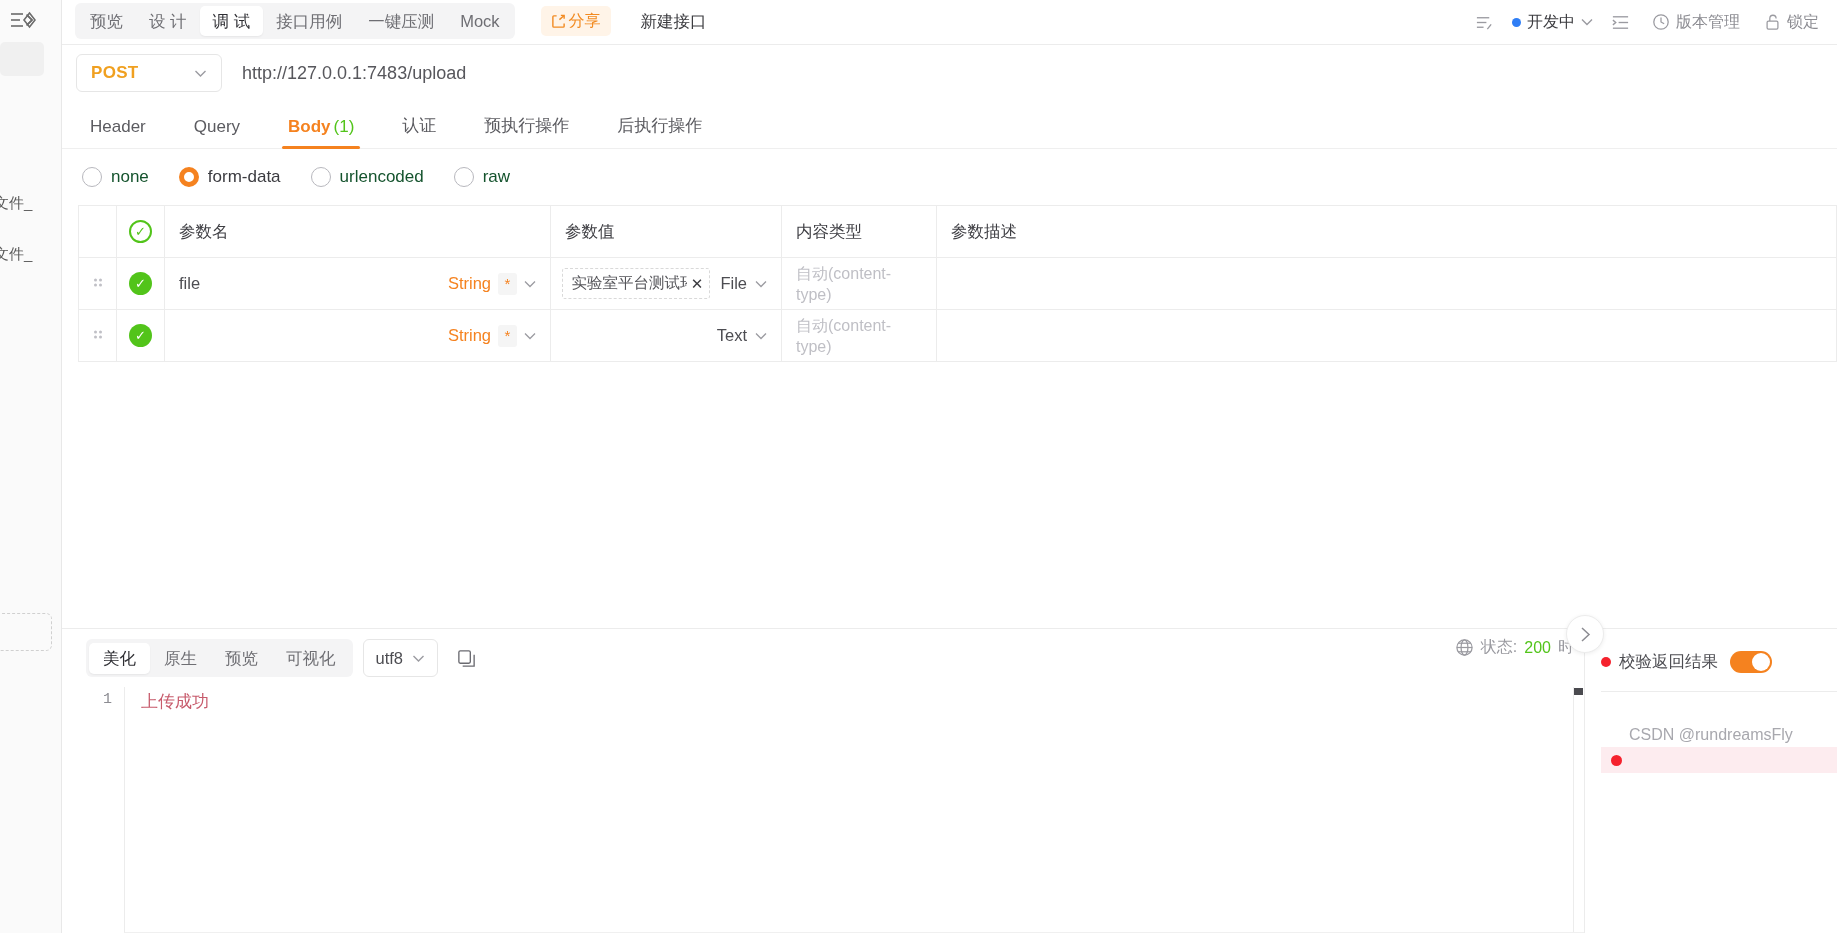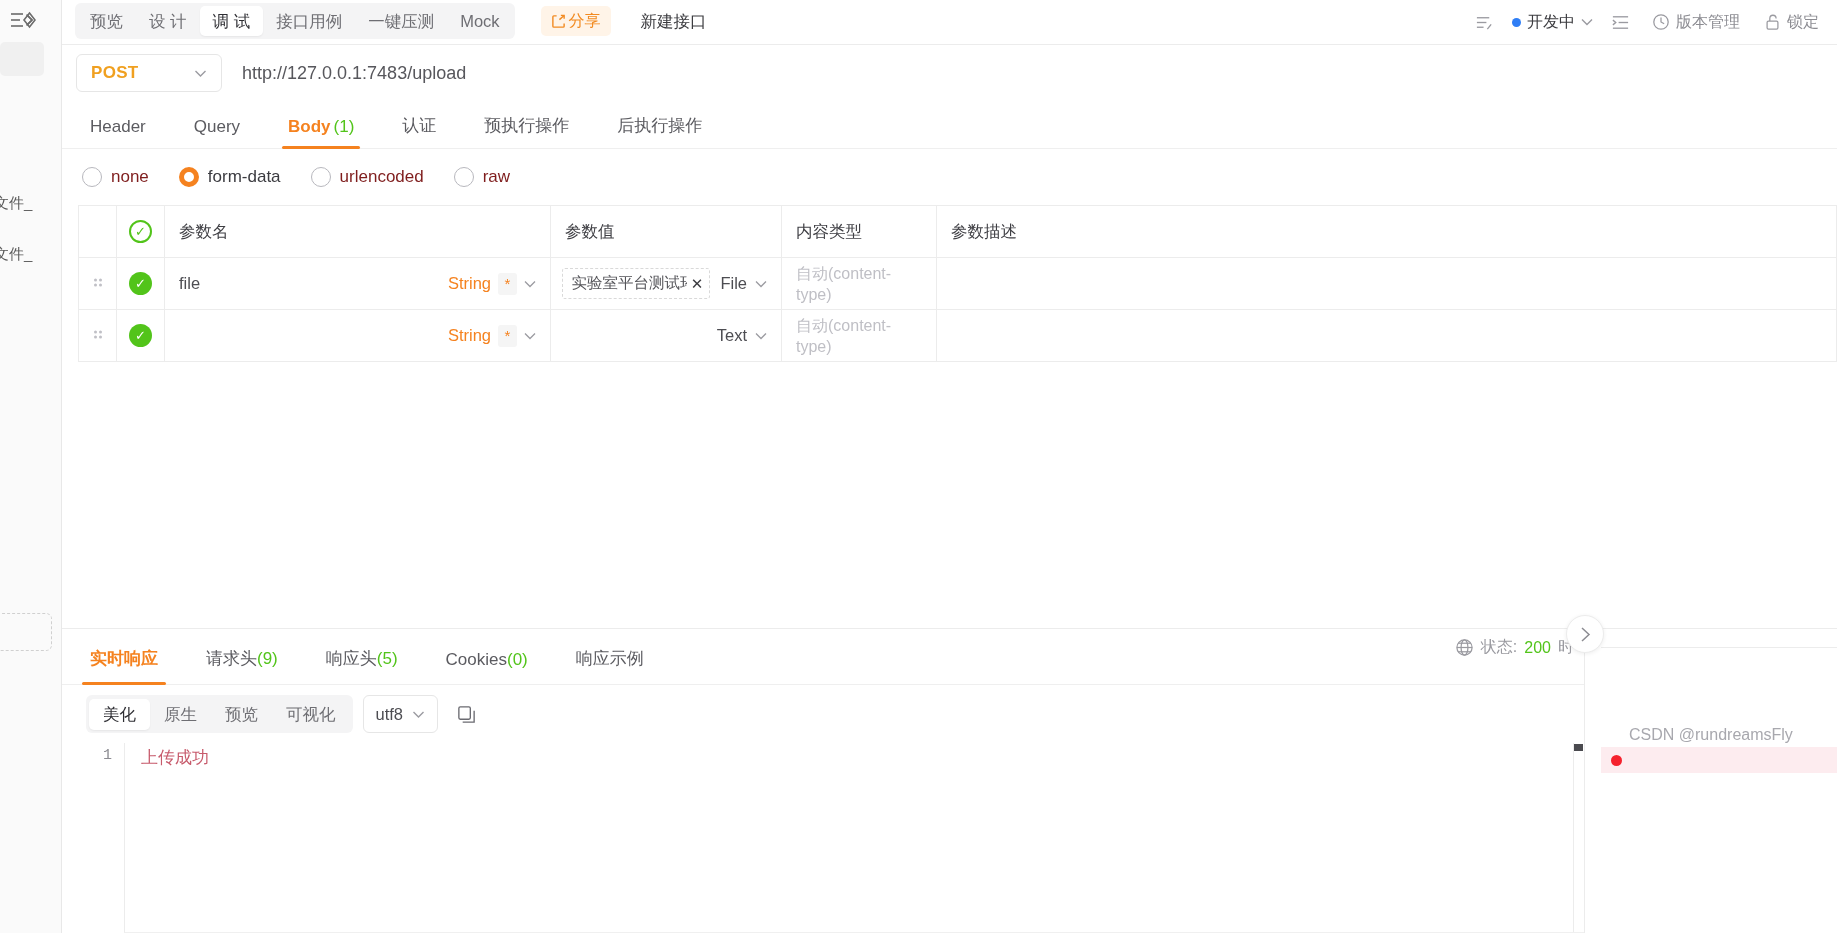--- a/index.html
+++ b/index.html
@@ -139,21 +139,21 @@
   .reqtab .cnt { color: #52c41a; font-weight: normal; margin-left: 3px; }
 
   
   .radiorow { height: 56px; flex: 0 0 56px; display: flex; align-items: center; padding-left: 20px; gap: 30px; background:#fff; }
   .radio { display: flex; align-items: center; gap: 9px; cursor: pointer; }
   .radio .circle {
     width: 20px; height: 20px; border-radius: 50%;
     border: 1.6px solid #b8b8be; background: #fff;
   }
   .radio.sel .circle { border: 5.5px solid #f5821f; }
-  .radio .lbl { font-size: 17px; color: #7f1d1d; }
+  .radio .lbl { font-size: 17px; color: #14532d; }
   .radio.sel .lbl { color: #3b3b40; }
 
   
   .tablewrap { padding: 0 0 0 16px; background: #fff; }
   .ptable { width: 100%; border-collapse: collapse; table-layout: fixed; }
   .ptable th, .ptable td {
     border: 1px solid #ececec;
     height: 52px; padding: 0 14px;
     font-weight: normal; text-align: left;
     font-size: 16.5px; color: #4d4d52;
@@ -533,27 +533,20 @@
           </tr>
         </tbody>
       </table>
     </div>
 
     <div class="filler"></div>
 
     <div class="respsplit">
 
       <div class="respleft">
-        <div class="resptabs">
-          <div class="resptab active"><span>实时响应</span></div>
-          <div class="resptab"><span>请求头</span><span class="cnt">(9)</span></div>
-          <div class="resptab"><span>响应头</span><span class="cnt">(5)</span></div>
-          <div class="resptab"><span>Cookies</span><span class="cnt">(0)</span></div>
-          <div class="resptab"><span>响应示例</span></div>
-        </div>
 
         <div class="bodytools">
           <div class="seg">
             <div class="s active">美化</div>
             <div class="s">原生</div>
             <div class="s">预览</div>
             <div class="s">可视化</div>
           </div>
           <div class="enc">
             <span>utf8</span>
@@ -598,20 +591,27 @@
           <span>时</span>
         </div>
       </div>
 
       <div class="respright">
         <div class="collapse-arrow">
           <svg width="15" height="19" viewBox="0 0 15 19" fill="none" stroke="#8c8c92" stroke-width="1.5">
               <path d="M4 3 L11 9.5 L4 16"></path>
             </svg>
         </div>
+        <div class="verify-head">
+          <span class="verify-dot"></span>
+          <span class="verify-label">校验返回结果</span>
+          <span class="toggle">
+            <span class="knob"></span>
+          </span>
+        </div>
         <div class="verify-sep"></div>
         <div class="watermark">CSDN @rundreamsFly</div>
         <div class="pink-band"></div>
         <div class="pink-dot"></div>
       </div>
 
     </div>
   </div>
 </div>
 

